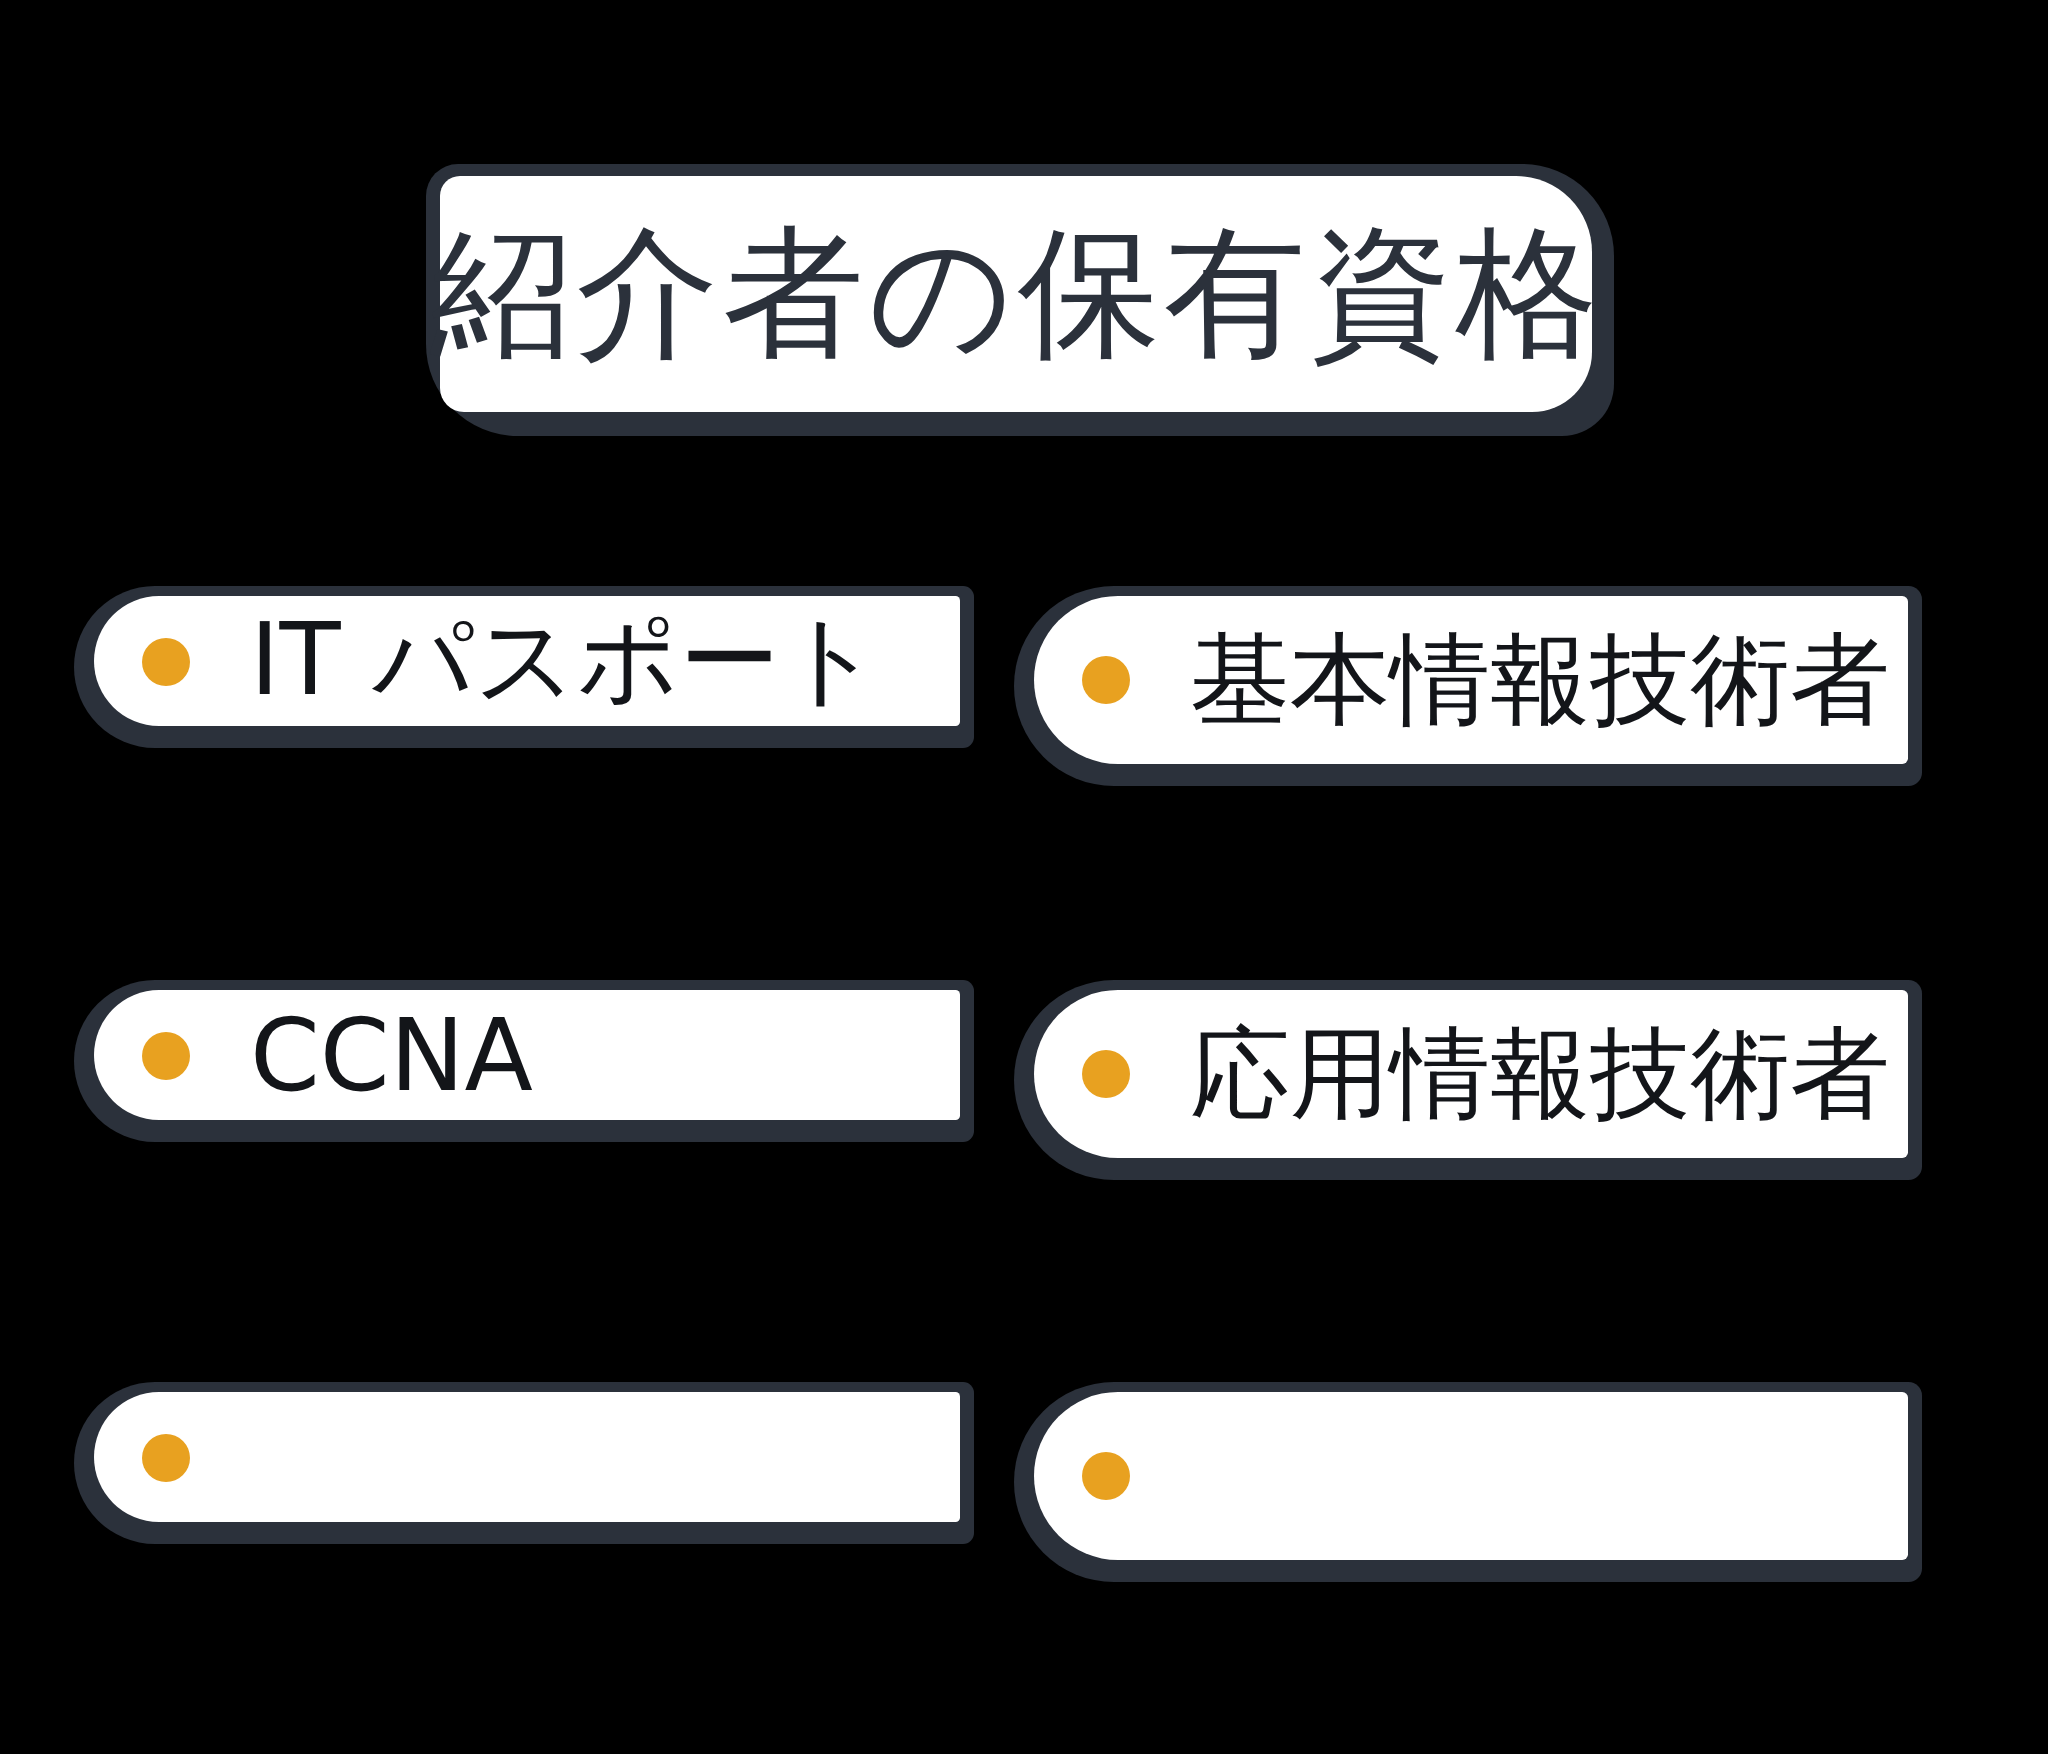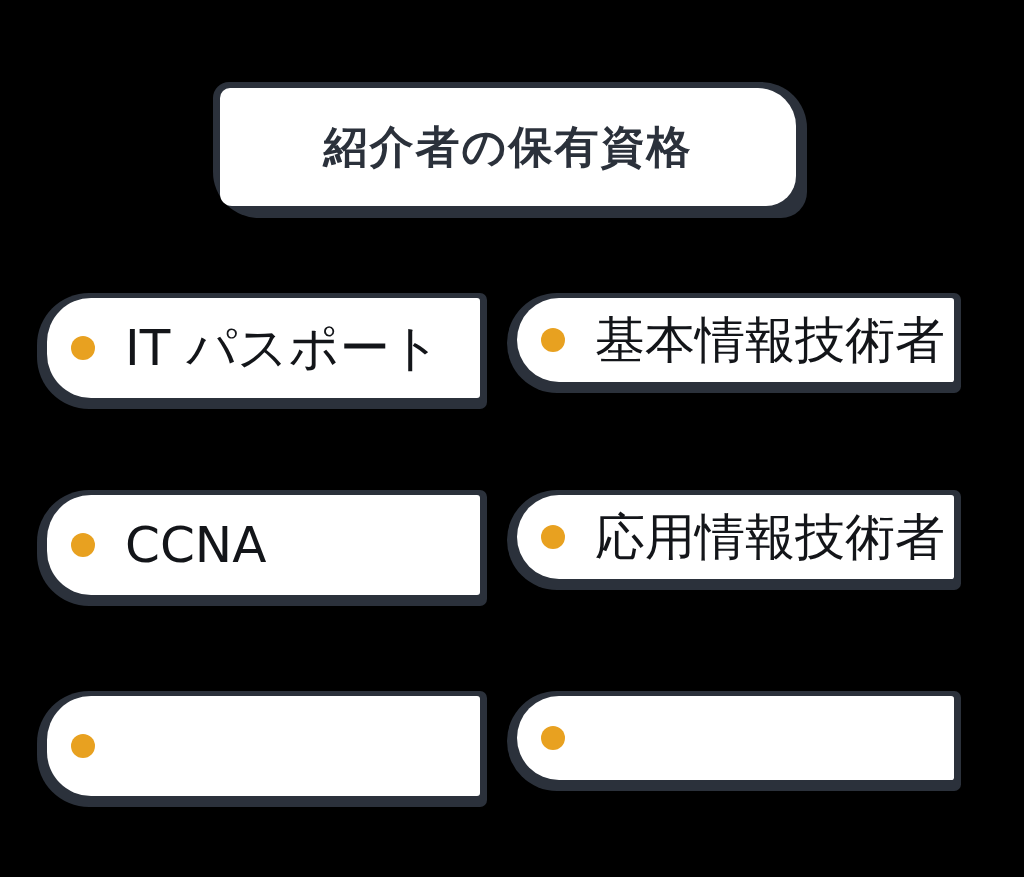--- a/index.html
+++ b/index.html
@@ -26,22 +26,22 @@
     border-radius:16px 46px 26px 46px;
   }
   .title-box .inner{
     position:absolute;
     left:7px; top:6px; right:11px; bottom:12px;
     background:var(--card);
     border-radius:10px 38px 30px 12px;
     display:flex; align-items:center; justify-content:center;
   }
   .title-text{
-    font-size:44px;
-    font-weight:bold;
+    font-size:71px;
+    font-weight:normal;
     color:var(--ink);
     letter-spacing:2px;
     white-space:nowrap;
   }
   
   .pill{
     position:absolute;
     background:var(--ink);
     border-radius:52px 7px 7px 52px;
   }
@@ -62,21 +62,21 @@
   .pill-label{
     font-size:50px;
     color:var(--pill-text);
     margin-left:30px;
     white-space:nowrap;
   }
   
   .pill.r1{top:293px;}
   .pill.r2{top:490px;}
   .pill.r3{top:691px;}
-  .pill.c1{left:37px;  width:450px; height:116px;}
+  .pill.c1{left:37px;  width:450px; height:81px;}
   .pill.c2{left:507px; width:454px; height:100px;}
 </style>
 </head>
 <body>
 
 <div class="title-box">
   <div class="inner">
     <div class="title-text">紹介者の保有資格</div>
   </div>
 </div>

